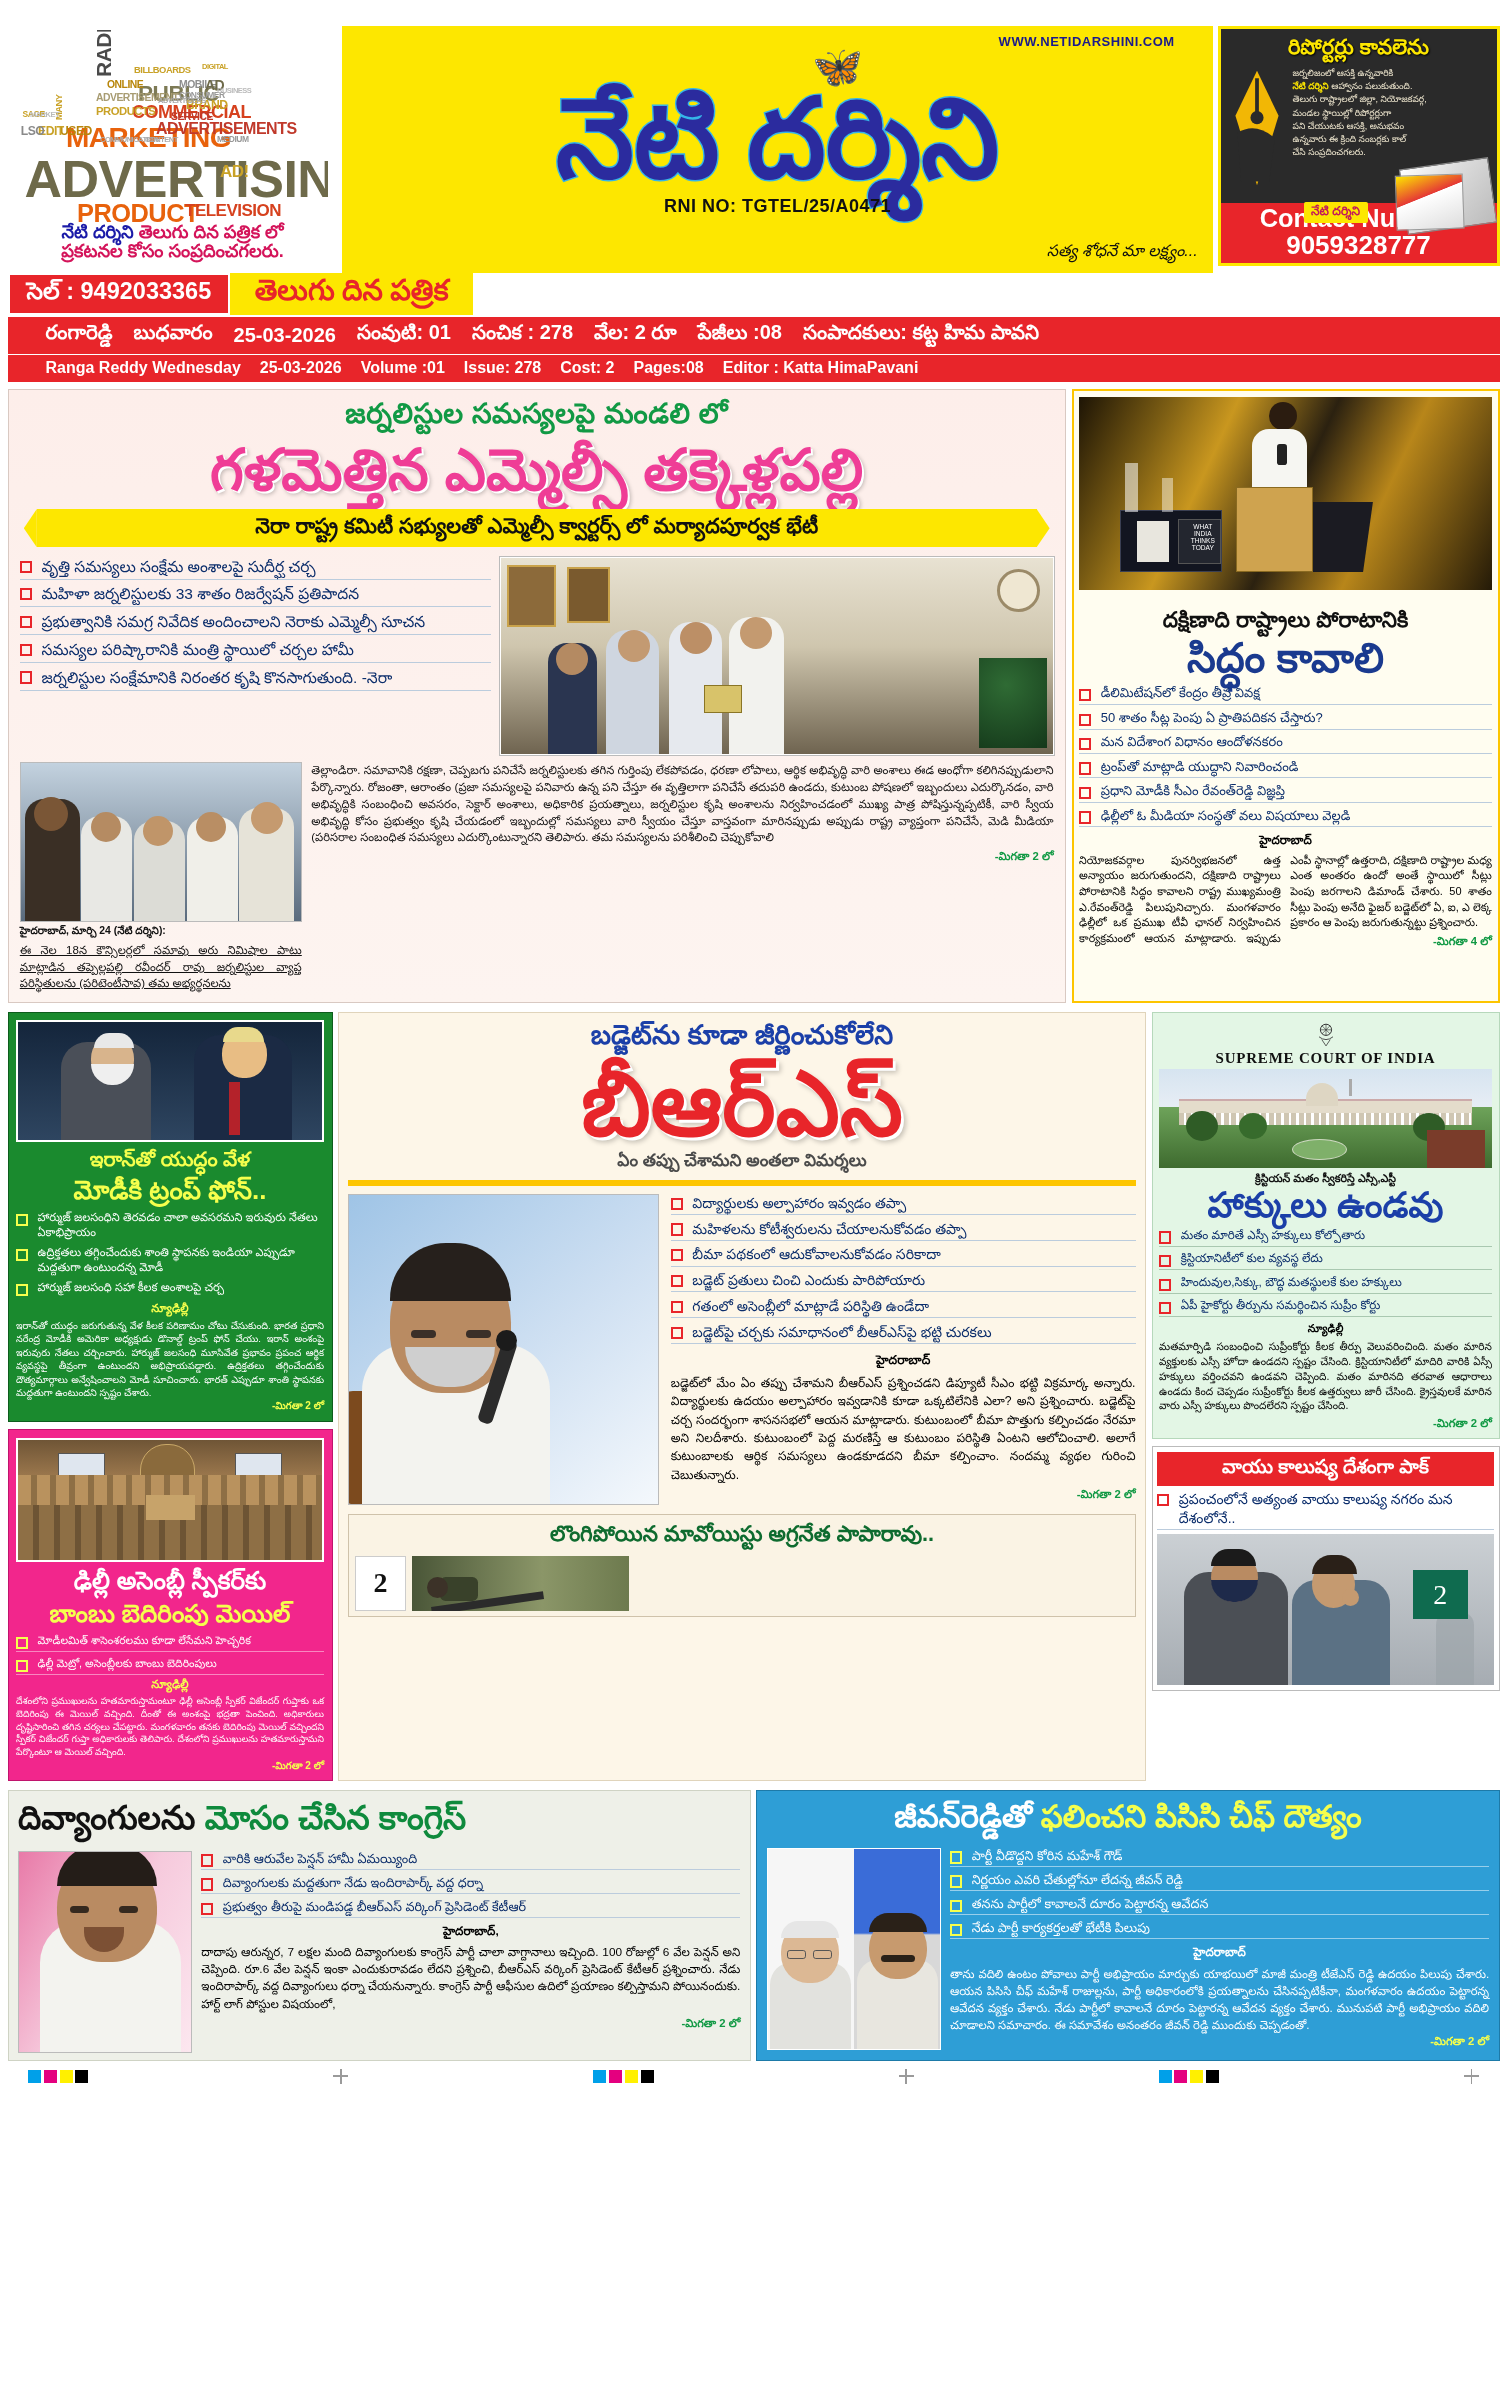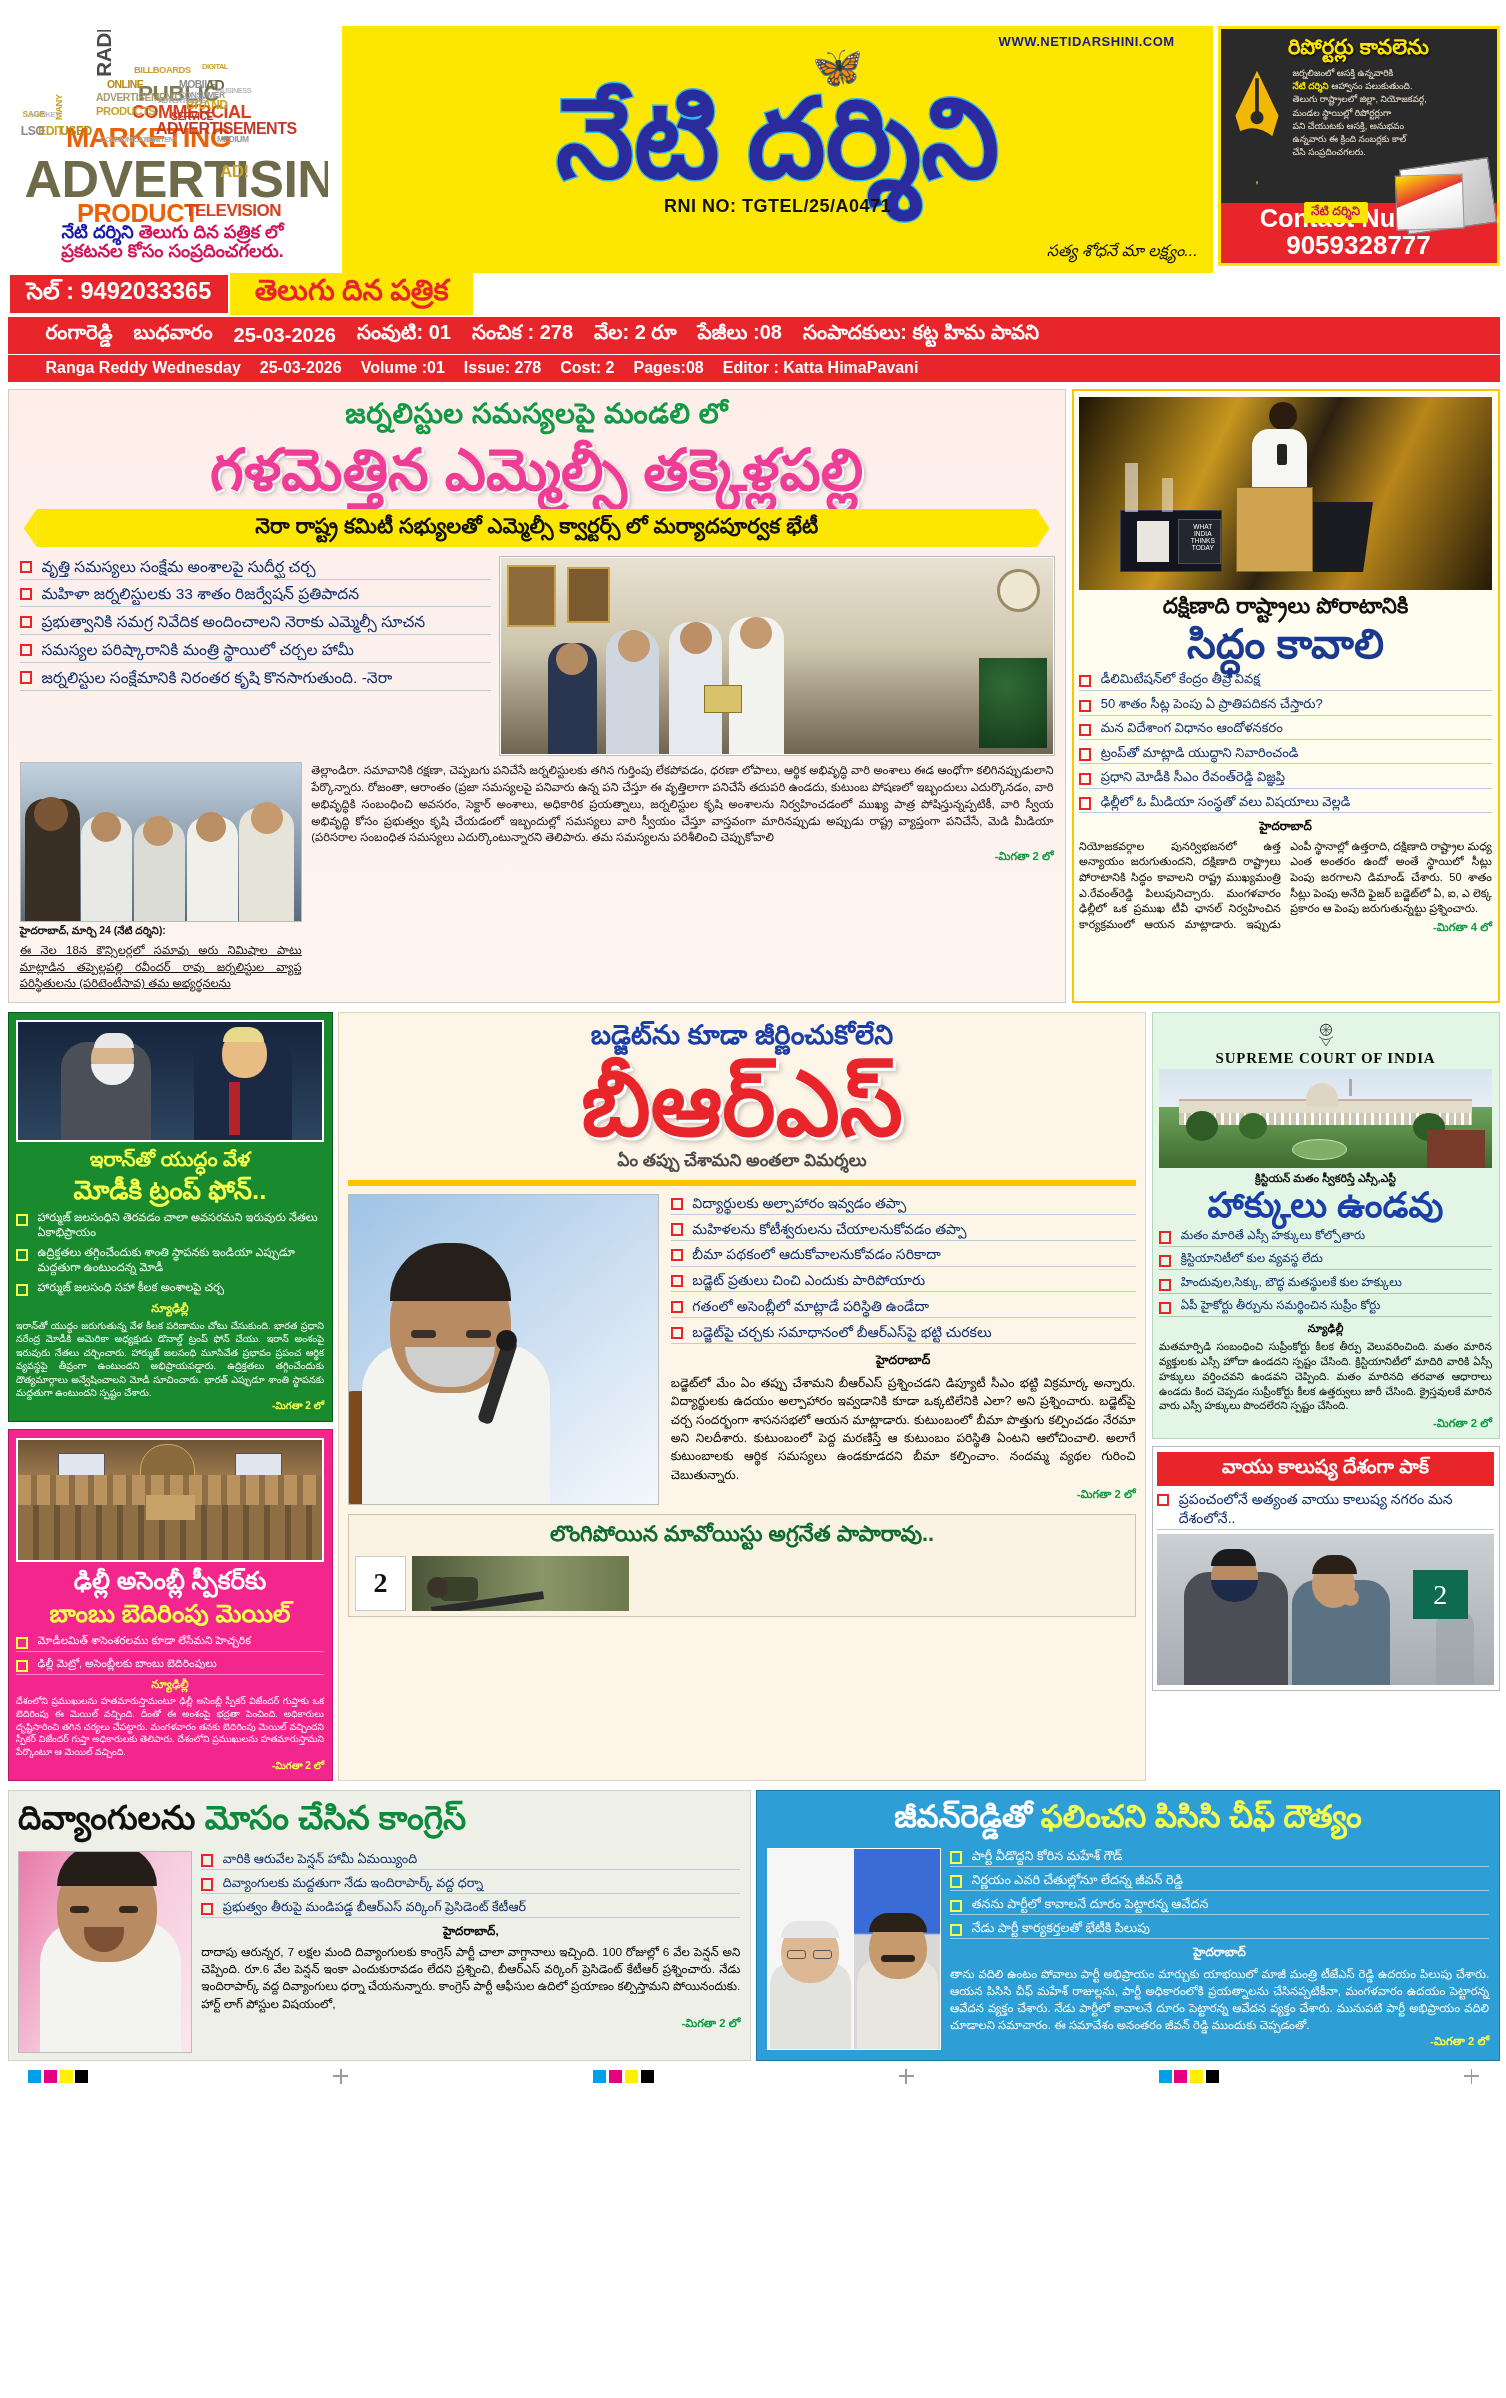--- a/index.html
+++ b/index.html
@@ -89,21 +89,21 @@
   .s1-cols { display:flex; gap:9.4px; margin-top:7.5px;}
   .photo2 { flex:0 0 282px; height:160px; border:0.9px solid #bbb; overflow:hidden; position:relative;
      background:linear-gradient(180deg,#9fb4c8,#4a5e74);}
   .cap { font-size:10.4px; color:#111; margin-top:2.8px; font-weight:bold;}
   .bodytext { font-size:11.5px; line-height:1.46; color:#111; text-align:justify; }
   .contd { color:#119944; font-weight:bold; font-size:11.3px; text-align:right; display:block; margin-top:1.9px;}
 
   .s1-right { flex:0 0 428px; background:#fffdf0; border:2.8px solid #fdc500; padding:5.6px; }
   .sr-photo { width:100%; height:193px; overflow:hidden; position:relative;
       background:linear-gradient(135deg,#3a2a10,#c9971f 40%,#2b2110);}
-  .sr-k1 { text-align:center; color:#111; font-size:21.7px; font-weight:bold; margin-top:3px;}
+  .sr-k1 { text-align:center; color:#111; font-size:21.7px; font-weight:bold; margin-top:17px;}
   .sr-k2 { text-align:center; color:#1a3a8f; font-size:41px; font-weight:bold; line-height:1.05;}
   .sr-blist li { font-size:13px; color:#0b2d6b; }
   .sr-dl { text-align:center; font-weight:bold; font-size:11.8px; margin:5.6px 0 2.8px;}
   .sr-body { font-size:11px; line-height:1.42; text-align:justify; column-count:2; column-gap:9.4px;}
 
   
   .sec2 { display:flex; gap:5.6px; padding:9.4px 7.5px 0; }
   .col-l { flex:0 0 325px; display:flex; flex-direction:column; gap:7.5px;}
   .box-green { background:#1a8a2e; border:1.9px solid #0d5c1c; padding:7.5px; color:#fff; }
   .bg-photo { width:100%; height:122px; border:2.8px solid #fff; overflow:hidden; position:relative;

